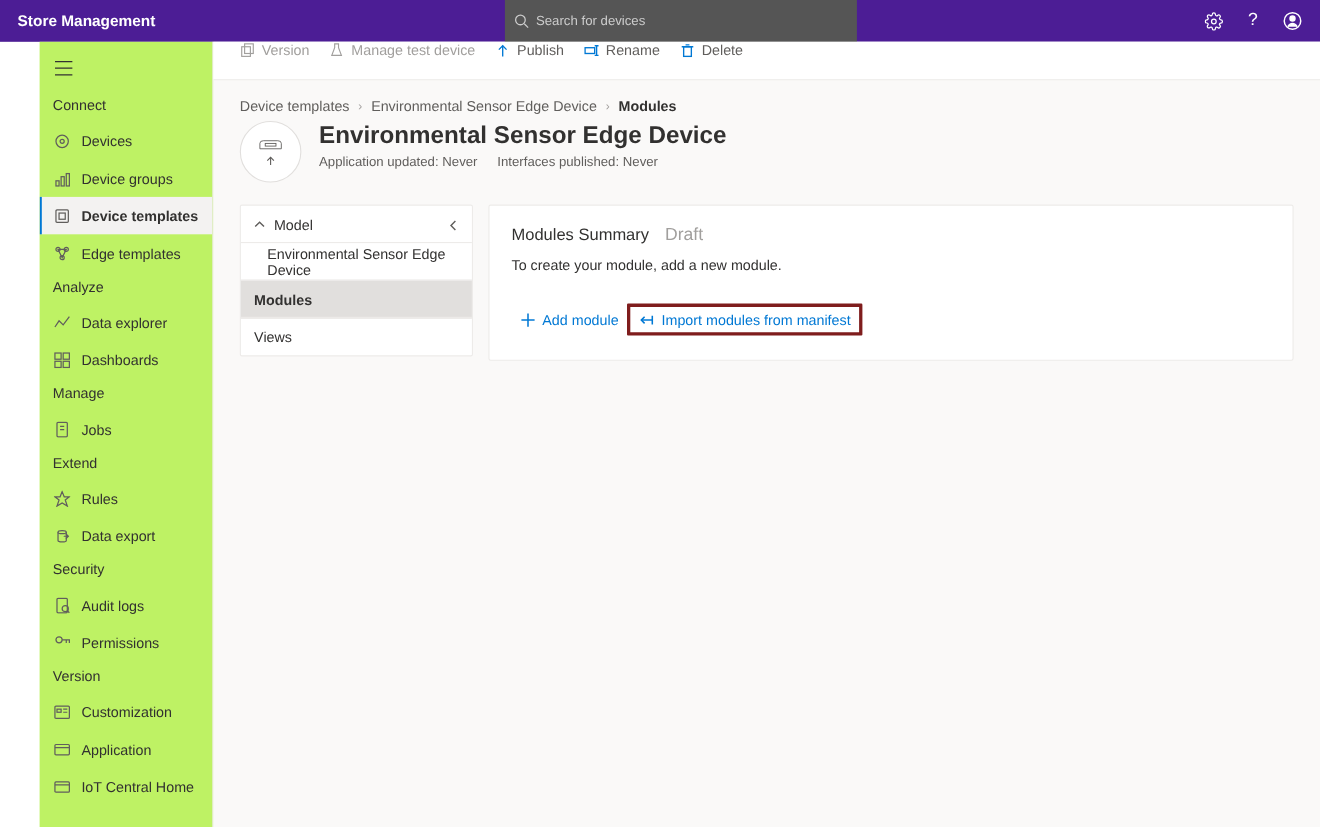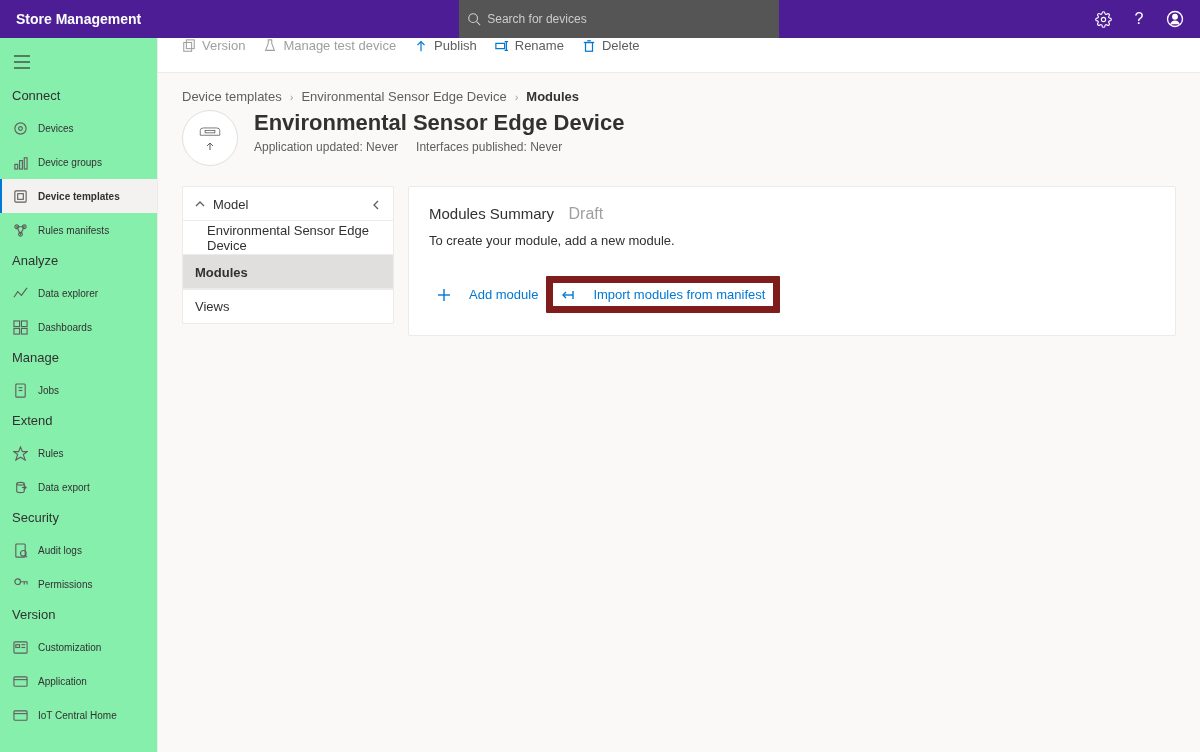--- a/index.html
+++ b/index.html
@@ -10,24 +10,24 @@
   .topbar-title { font-size: 14px; font-weight: 600; flex: 0 0 auto; margin-right: 48px; }
   .topbar-search { flex: 0 0 320px; height: 44px; background: #555; border-radius: 2px; display: flex; align-items: center; padding: 0 8px; margin-left: 270px; }
   .topbar-search svg { flex-shrink: 0; margin-right: 6px; }
   .topbar-search input { background: transparent; border: 0; outline: none; color: #ddd; font-size: 12px; flex: 1; }
   .topbar-search input::placeholder { color: #ccc; }
   .topbar-icons { margin-left: auto; display: flex; align-items: center; gap: 18px; }
   .topbar-icons .icon-btn { width: 18px; height: 18px; display: flex; align-items: center; justify-content: center; cursor: pointer; }
   
   .body { display: flex; flex: 1; min-height: 0; }
   
-  .sidebar { width: 158px; border-right: 1px solid #edebe9; background: #86efac; overflow-y: auto; padding-top: 4px; padding-bottom: 12px; }
+  .sidebar { width: 158px; border-right: 1px solid #edebe9; background: #bef264; overflow-y: auto; padding-top: 4px; padding-bottom: 12px; margin-left: 36px; }
   .hamburger { height: 40px; display: flex; align-items: center; padding-left: 14px; cursor: pointer; }
   .sidebar-section { font-size: 13px; color: #323130; padding: 6px 12px 8px; font-weight: 400; }
-  .sidebar-item { display: flex; align-items: center; height: 34px; padding-left: 12px; font-size: 10px; color: #323130; cursor: pointer; gap: 10px; }
+  .sidebar-item { display: flex; align-items: center; height: 34px; padding-left: 12px; font-size: 13px; color: #323130; cursor: pointer; gap: 10px; }
   .sidebar-item.active { background: #f3f2f1; border-left: 2px solid #0078d4; font-weight: 600; padding-left: 10px; }
   .sidebar-item .sicon { width: 16px; height: 16px; display: flex; align-items: center; justify-content: center; flex-shrink: 0; }
   
   .main { flex: 1; display: flex; flex-direction: column; min-width: 0; background: #faf9f8; }
   .toolbar { height: 35px; display: flex; align-items: flex-start; gap: 18px; padding: 0 24px; border-bottom: 1px solid #edebe9; background: #fff; }
   .toolbar-btn { display: flex; align-items: center; gap: 6px; font-size: 13px; color: #605e5c; cursor: pointer; }
   .toolbar-btn.disabled { color: #a19f9d; cursor: default; }
   .toolbar-btn svg { width: 14px; height: 14px; }
   .content { padding: 16px 24px 24px; flex: 1; overflow: auto; }
   .breadcrumb { font-size: 13px; color: #605e5c; display: flex; align-items: center; gap: 8px; margin-bottom: 6px; }
@@ -46,23 +46,23 @@
   .tree-row.level0 .right-chev { margin-left: auto; transform: rotate(180deg); }
   .tree-row.level1 { padding-left: 24px; border-bottom: 1px solid #edebe9; }
   .tree-row.level2 { padding-left: 12px; border-top: 1px solid #edebe9; }
   .tree-row.selected { background: #e1dfdd; font-weight: 600; }
   .tree-row .expand-ico { margin-left: auto; }
   .detail { flex: 1; background: #fff; border: 1px solid #edebe9; border-radius: 2px; padding: 18px 20px 22px; }
   .detail-title { font-size: 15px; color: #323130; display: inline-block; margin-right: 10px; }
   .detail-badge { font-size: 16px; color: #a19f9d; }
   .detail-helper { font-size: 13px; color: #323130; margin-top: 10px; }
   .detail-actions { margin-top: 28px; display: flex; align-items: center; }
-  .action-btn { display: flex; align-items: center; gap: 18px; font-size: 13px; color: #0078d4; cursor: pointer; padding: 4px 8px; }
+  .action-btn { display: flex; align-items: center; gap: 6px; font-size: 13px; color: #0078d4; cursor: pointer; padding: 4px 8px; }
   .action-btn svg { width: 14px; height: 14px; }
-  .import-highlight { border: 7px solid #7f1d1d; border-radius: 1px; padding: 4px 8px; }
+  .import-highlight { border: 3px solid #7f1d1d; border-radius: 1px; padding: 4px 8px; }
   .sicon svg { width: 15px; height: 15px; stroke: #605e5c; fill: none; stroke-width: 1.2; }
 </style>
 </head>
 <body>
 
 <div class="topbar">
   <div class="topbar-title">Store Management</div>
   <div class="topbar-search">
     <svg width="14" height="14" viewBox="0 0 16 16">
         <circle cx="7" cy="7" r="5" stroke="#ccc" fill="none" stroke-width="1.3"></circle>
@@ -130,21 +130,21 @@
     </div>
     <div class="sidebar-item">
       <span class="sicon">
           <svg viewBox="0 0 16 16">
             <circle cx="4" cy="4" r="2"></circle>
             <circle cx="12" cy="4" r="2"></circle>
             <circle cx="8" cy="12" r="2"></circle>
             <path d="M4 4 L12 4 L8 12 Z"></path>
           </svg>
         </span>
-      <span>Rules manifests</span>
+      <span>Edge templates</span>
     </div>
 
     <div class="sidebar-section">Analyze</div>
     <div class="sidebar-item">
       <span class="sicon">
           <svg viewBox="0 0 16 16">
             <polyline points="1,12 5,6 9,10 15,2"></polyline>
           </svg>
         </span>
       <span>Data explorer</span>

